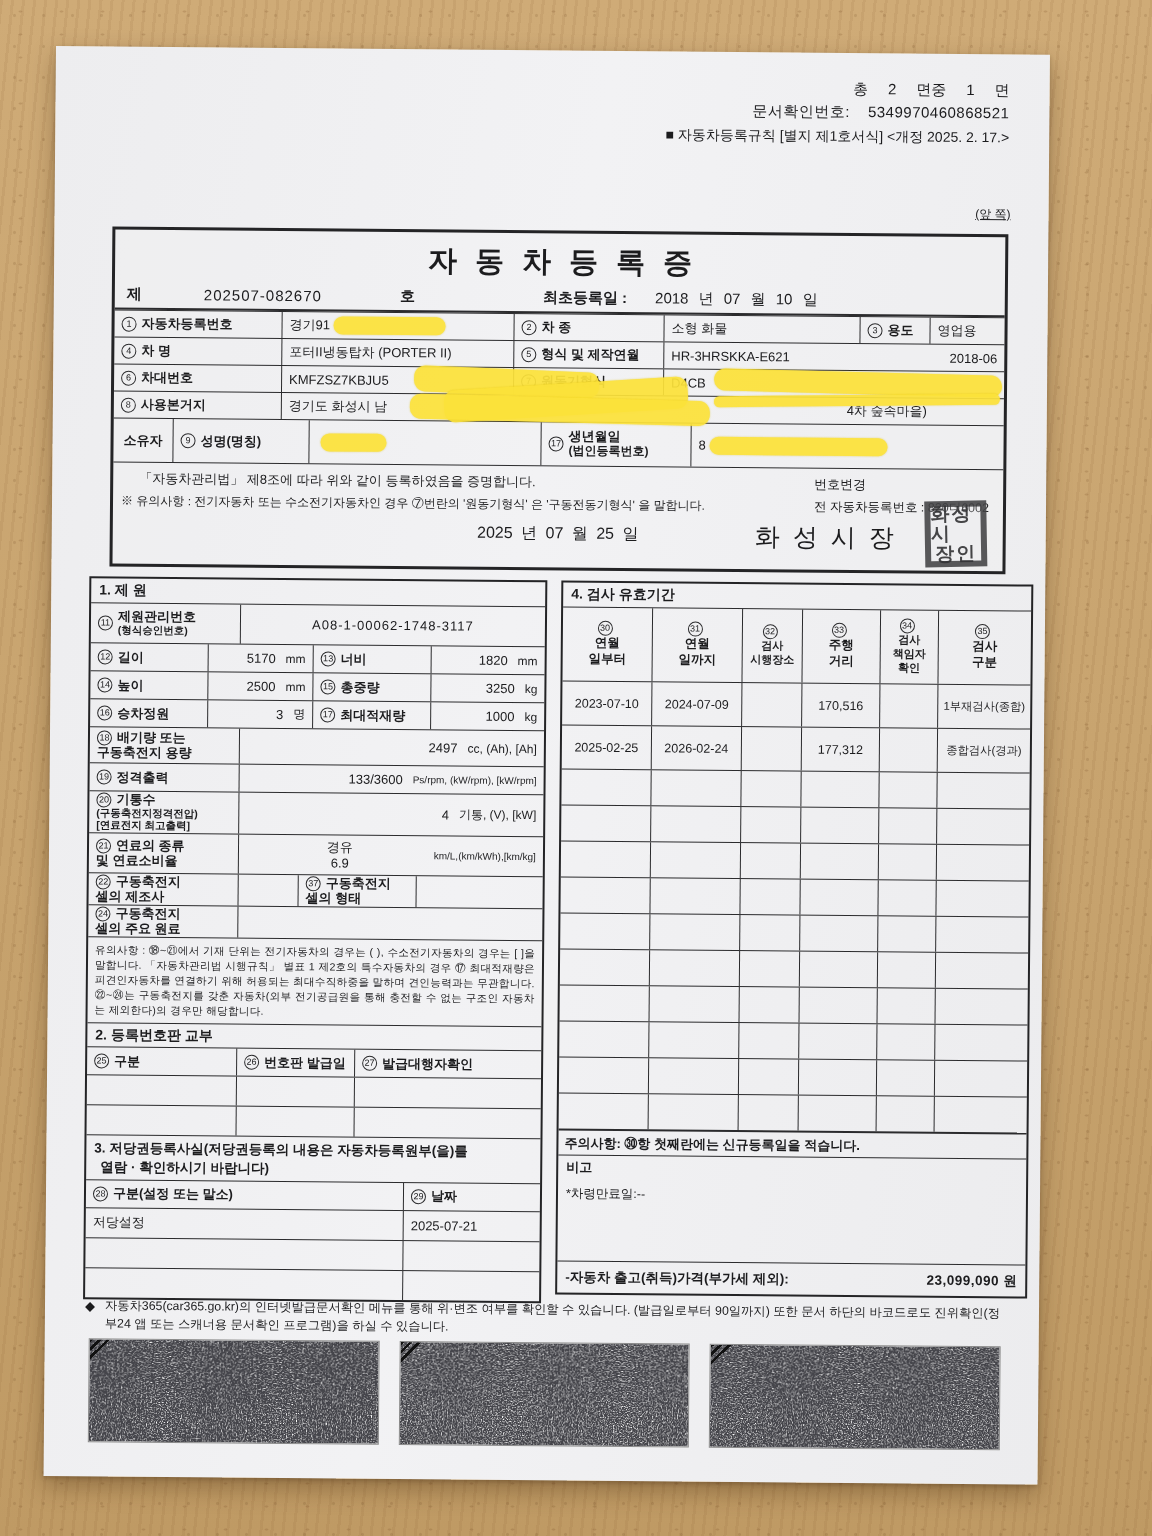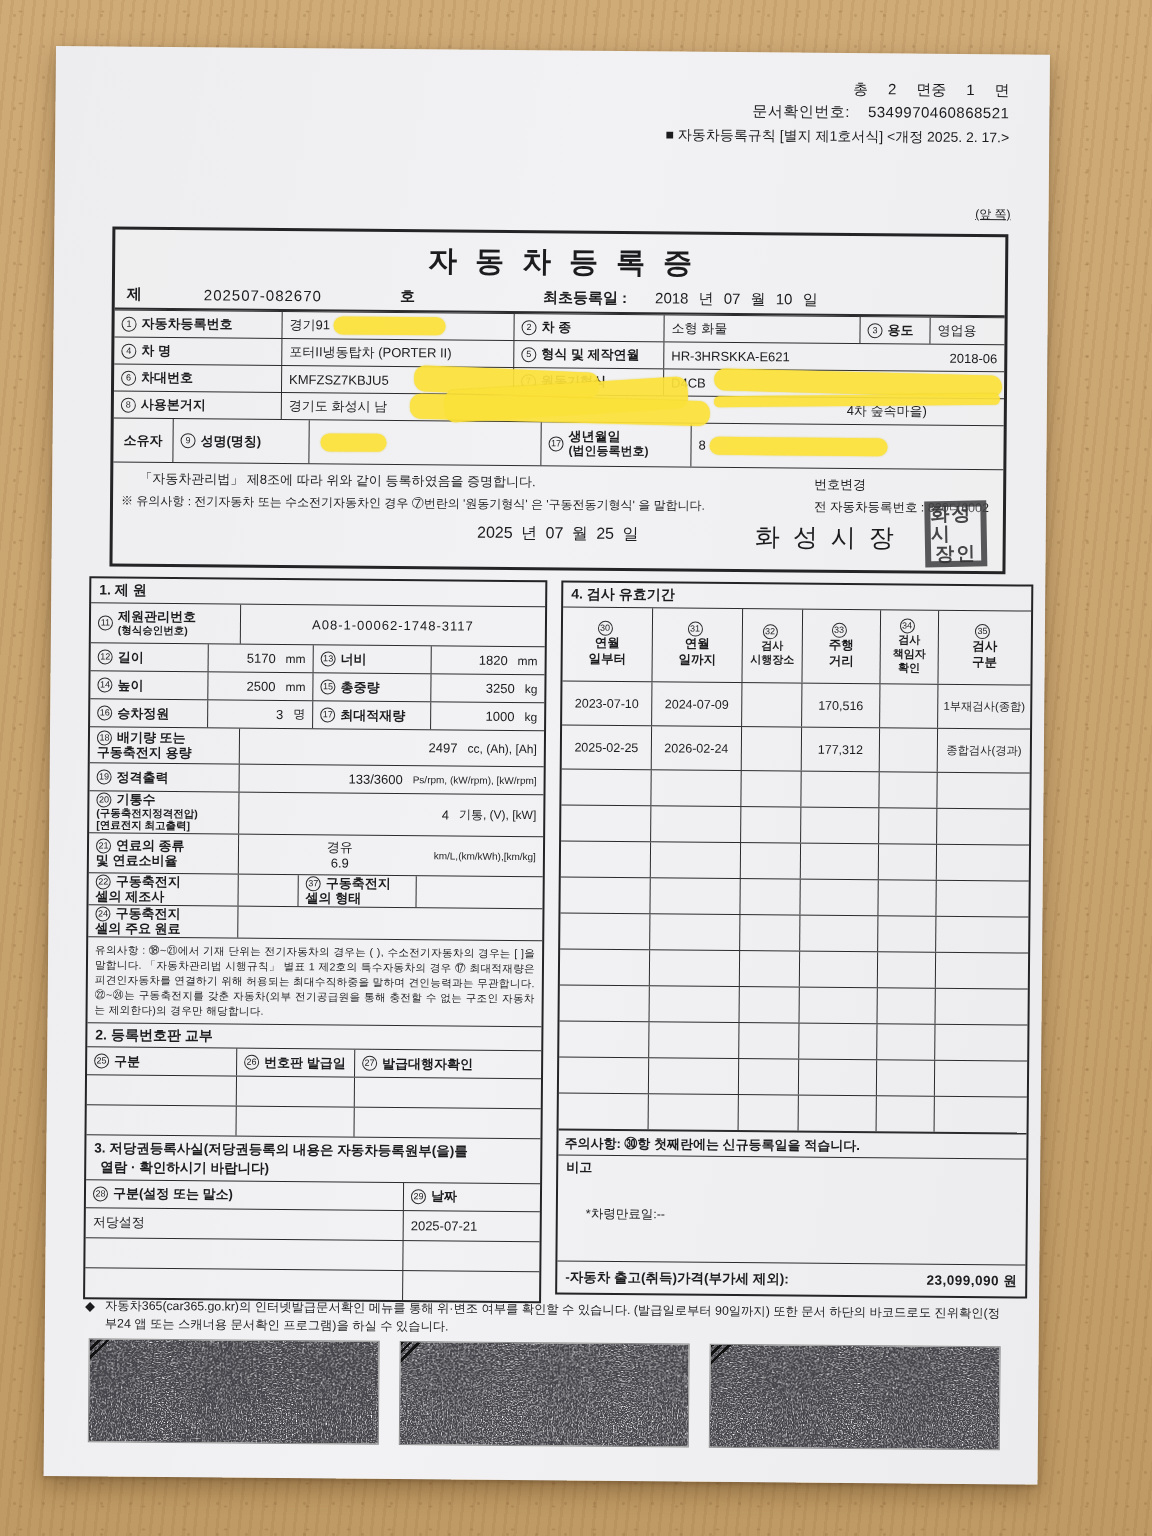--- a/index.html
+++ b/index.html
@@ -111,21 +111,21 @@
   .ihead>div,.irow>div{ border-right:1.5px solid #2b2b2d; display:flex; align-items:center; justify-content:center; text-align:center; padding:2px;}
   .ihead>div:last-child,.irow>div:last-child{ border-right:none; }
   .ihc{ flex-direction:column; font-weight:bold; font-size:12.5px; line-height:1.25;}
   .ihc .ihl{ white-space:pre-line; }
   .ihc.small{ font-size:11px; font-weight:bold;}
   .irow>div{ font-size:12.5px; }
   .irow .insp-type{ font-size:11.3px; }
   .icaution{ border-top:2px solid #2b2b2d; font-size:13px; font-weight:bold; padding:4px 6px; height:26px;}
   .iremark{ border-top:1.5px solid #2b2b2d; flex:1; font-size:13px; padding:3px 8px; position:relative;}
   .iremark .bigo{ font-weight:bold; }
-  .iremark .expiry{ position:absolute; top:50px; left:8px; font-size:12.5px;margin-left:20px;}
+  .iremark .expiry{ position:absolute; top:30px; left:8px; font-size:12.5px;}
   .iprice{ border-top:1.5px solid #2b2b2d; height:32px; display:flex; align-items:center; font-size:13.5px; font-weight:bold; padding:0 8px;}
   .iprice .pv{ margin-left:auto; font-weight:bold; letter-spacing:.5px;}
   
   .footnote{ position:absolute; left:40px; top:1250px; width:916px; font-size:12.3px; line-height:1.5; display:flex;}
   .footnote .dia{ flex:none; margin-right:10px; font-size:13px;}
   .barcodes{ position:absolute; left:44px; top:1292px; width:912px; height:104px; display:flex; gap:20px;}
   .bc{ flex:1; position:relative; background:#fafafa; border:1px solid #8a8a8a; overflow:hidden;}
   .bc svg{ position:absolute; inset:0; width:100%; height:100%;}
   .bc::after{
     content:""; position:absolute; left:0; top:0; width:22px; height:22px;

